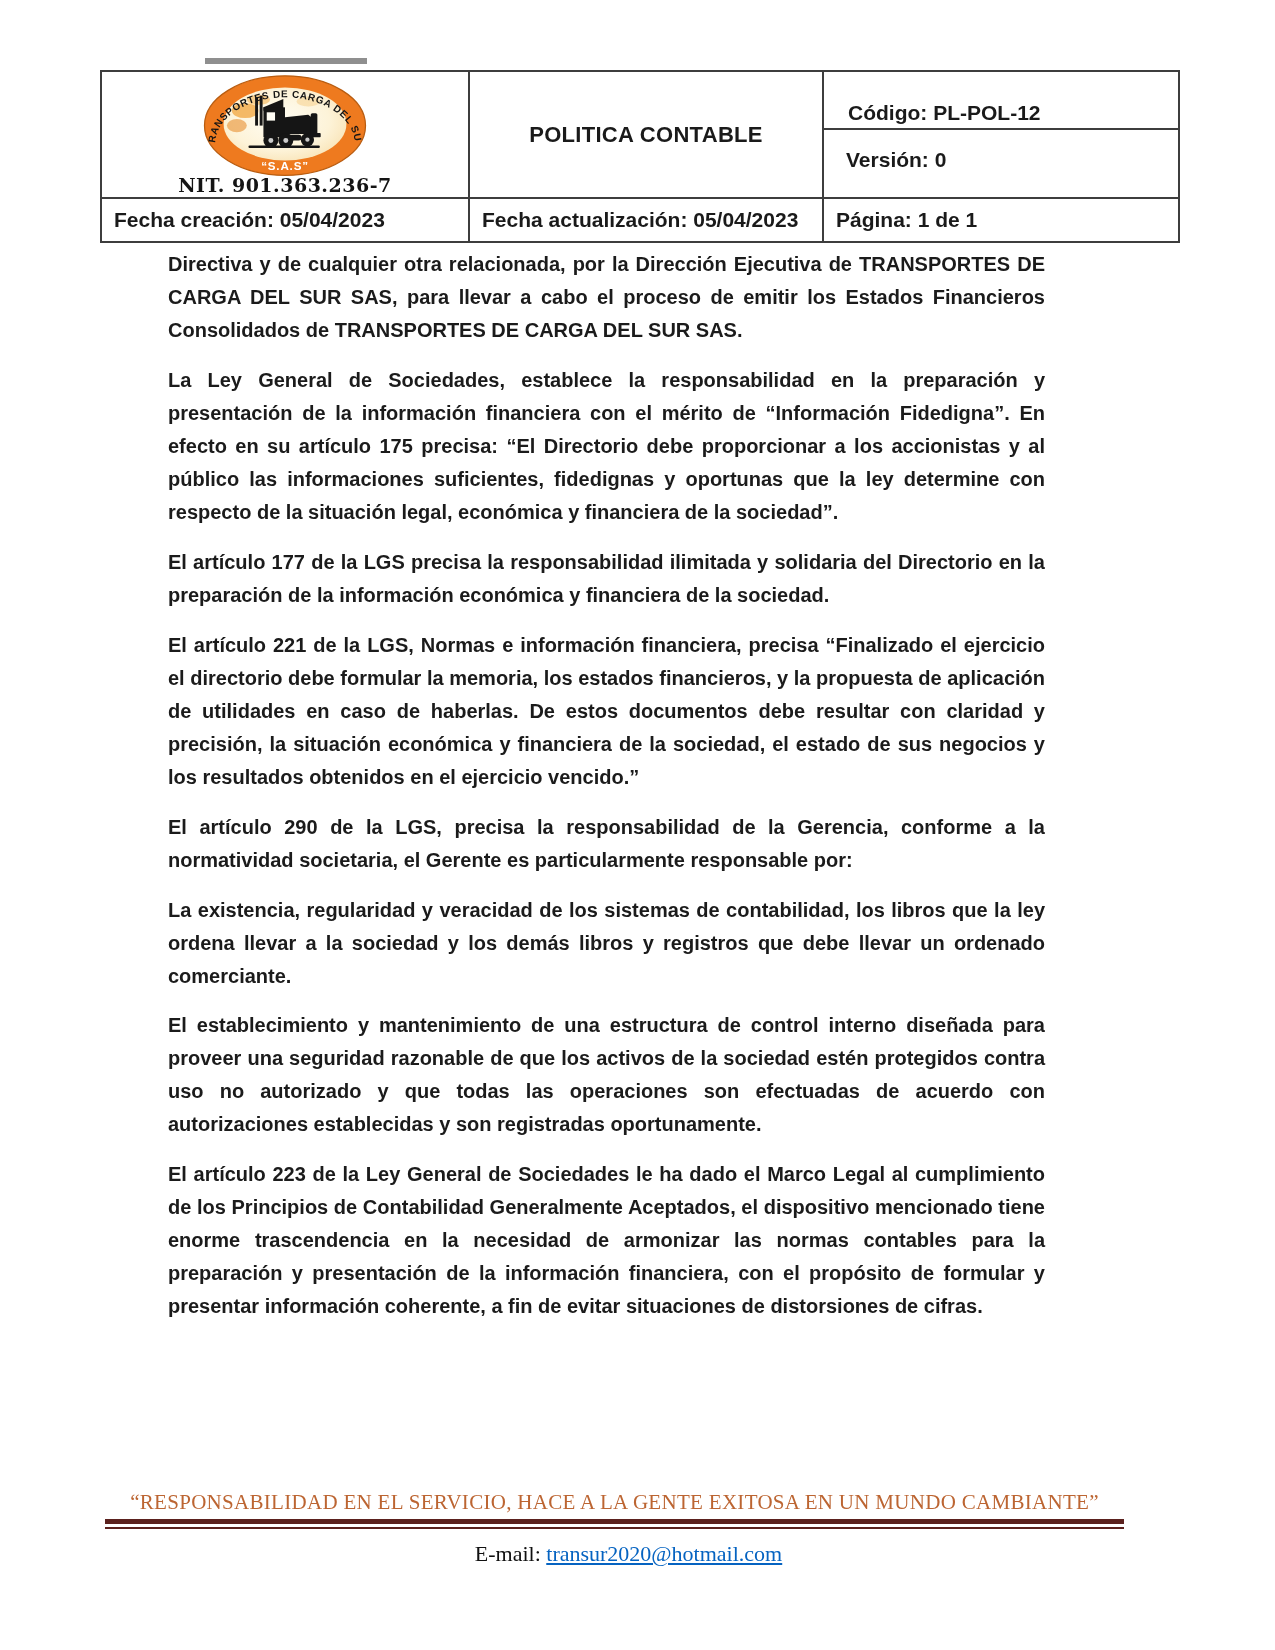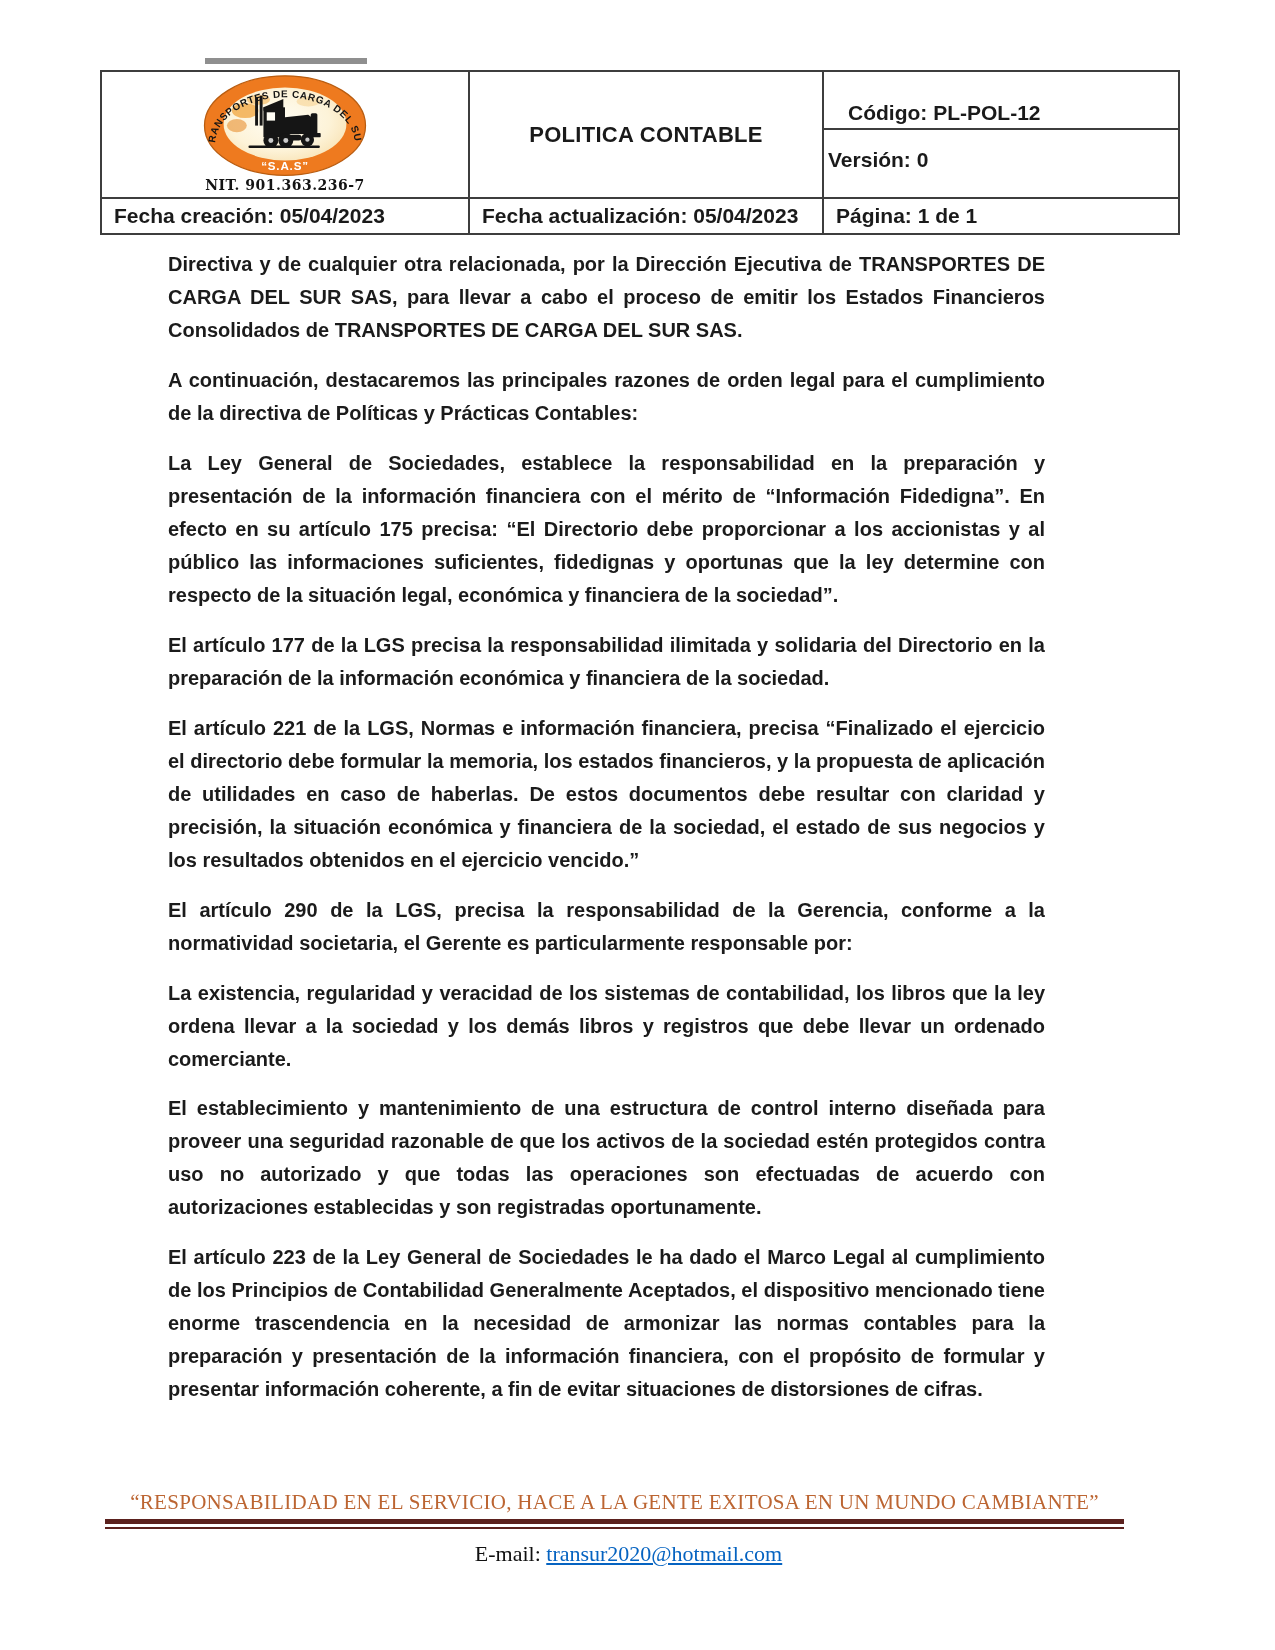--- a/index.html
+++ b/index.html
@@ -10,35 +10,35 @@
   
   .gray-bar{position:absolute;left:205px;top:58px;width:162px;height:6px;background:#8f8f8f;}
 
   
   .header-table{
     position:absolute;left:100px;top:70px;width:1078px;
     border-collapse:collapse;table-layout:fixed;
   }
   .header-table td{border:2px solid #3d3d3d;padding:0;vertical-align:middle;}
   tr.row-main{height:127px;}
-  tr.row-meta{height:36px;}
+  tr.row-meta{height:44px;}
   .cell-logo{text-align:center;}
   .logo-wrap{display:inline-block;line-height:0;}
   .logo-wrap svg{width:166px;height:104px;}
   .nit{
     font-family:"DejaVu Serif","Liberation Serif",serif;font-weight:bold;
-    font-size:14px;line-height:20px;letter-spacing:.5px;color:#141414;margin-top:-3px;
+    font-size:19px;line-height:20px;letter-spacing:.5px;color:#141414;margin-top:-3px;
   }
   .cell-title{text-align:center;font-weight:bold;font-size:22px;letter-spacing:.3px;}
   .cell-code{vertical-align:top;}
   .codigo{
     height:31px;border-bottom:2px solid #3d3d3d;display:flex;align-items:center;
     padding-left:24px;font-weight:bold;font-size:21px;
   }
-  .version{padding:18px 0 0 4px;font-weight:bold;font-size:21px;}
+  .version{padding:18px 0 0 22px;font-weight:bold;font-size:21px;}
   .row-meta td div{font-weight:bold;font-size:21px;padding-left:12px;}
 
   
   .body-text{
     position:absolute;left:168px;top:248px;width:877px;
     font-size:20px;line-height:33px;text-align:justify;color:#1b1b1b;font-weight:bold;
   }
   .body-text p{margin:0 0 17px 0;}
   .body-text p.tight{margin-bottom:16px;}
 
@@ -130,21 +130,20 @@
       </td>
       <td>
         <div>Página: 1 de 1</div>
       </td>
     </tr>
   </tbody>
     </table>
 
   <div class="body-text">
     <p>Directiva y de cualquier otra relacionada, por la Dirección Ejecutiva de TRANSPORTES DE CARGA DEL SUR SAS, para llevar a cabo el proceso de emitir los Estados Financieros Consolidados de TRANSPORTES DE CARGA DEL SUR SAS.</p>
-    <p>A continuación, destacaremos las principales razones de orden legal para el cumplimiento de la directiva de Políticas y Prácticas Contables:</p>
     <p>La Ley General de Sociedades, establece la responsabilidad en la preparación y presentación de la información financiera con el mérito de “Información Fidedigna”. En efecto en su artículo 175 precisa: “El Directorio debe proporcionar a los accionistas y al público las informaciones suficientes, fidedignas y oportunas que la ley determine con respecto de la situación legal, económica y financiera de la sociedad”.</p>
     <p>El artículo 177 de la LGS precisa la responsabilidad ilimitada y solidaria del Directorio en la preparación de la información económica y financiera de la sociedad.</p>
     <p>El artículo 221 de la LGS, Normas e información financiera, precisa “Finalizado el ejercicio el directorio debe formular la memoria, los estados financieros, y la propuesta de aplicación de utilidades en caso de haberlas. De estos documentos debe resultar con claridad y precisión, la situación económica y financiera de la sociedad, el estado de sus negocios y los resultados obtenidos en el ejercicio vencido.”</p>
     <p>El artículo 290 de la LGS, precisa la responsabilidad de la Gerencia, conforme a la normatividad societaria, el Gerente es particularmente responsable por:</p>
     <p class="tight">La existencia, regularidad y veracidad de los sistemas de contabilidad, los libros que la ley ordena llevar a la sociedad y los demás libros y registros que debe llevar un ordenado comerciante.</p>
     <p>El establecimiento y mantenimiento de una estructura de control interno diseñada para proveer una seguridad razonable de que los activos de la sociedad estén protegidos contra uso no autorizado y que todas las operaciones son efectuadas de acuerdo con autorizaciones establecidas y son registradas oportunamente.</p>
     <p>El artículo 223 de la Ley General de Sociedades le ha dado el Marco Legal al cumplimiento de los Principios de Contabilidad Generalmente Aceptados, el dispositivo mencionado tiene enorme trascendencia en la necesidad de armonizar las normas contables para la preparación y presentación de la información financiera, con el propósito de formular y presentar información coherente, a fin de evitar situaciones de distorsiones de cifras.</p>
   </div>
 
   <div class="footer">

